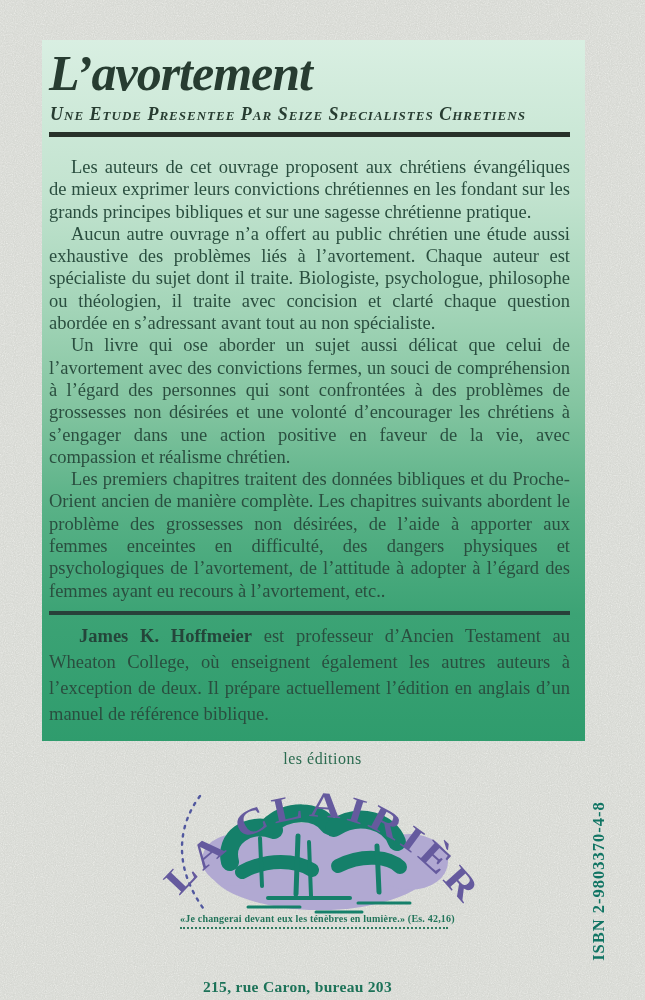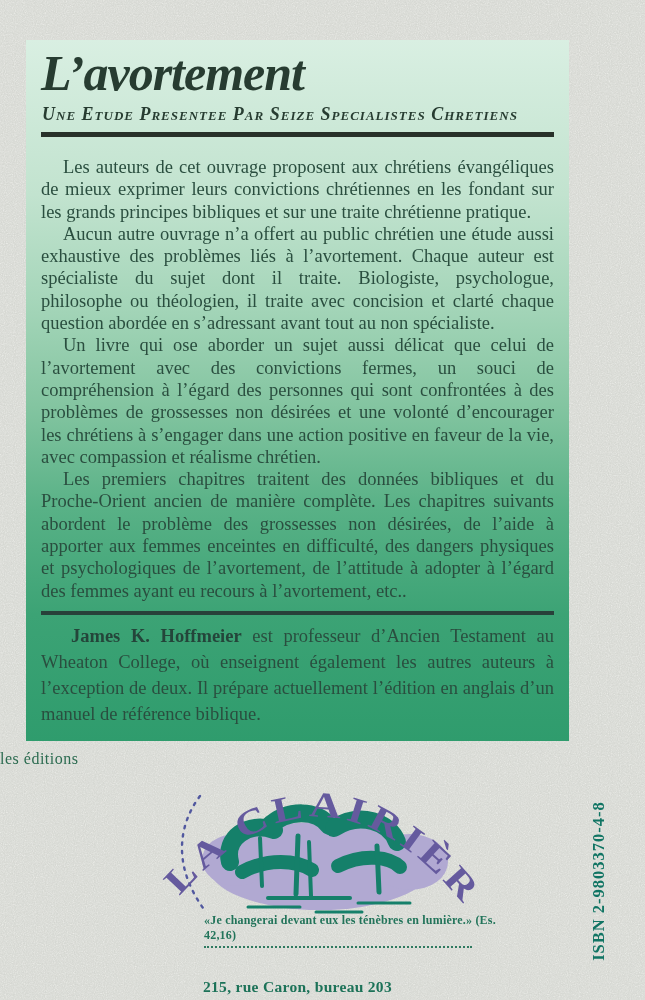--- a/index.html
+++ b/index.html
@@ -6,23 +6,23 @@
   .page{
     position:relative;
     width:645px;height:1000px;
     background:#d3d5cf;
     overflow:hidden;
     font-family:"Liberation Serif", serif;
   }
   .noise-layer{position:absolute;left:0;top:0;z-index:0;}
   
   .panel{
-    position:absolute;left:26px;top:40px;width:543px;height:701px;
+    position:absolute;left:42px;top:40px;width:543px;height:701px;
     z-index:2;box-sizing:border-box;
-    padding:0 15px 0 15px;
+    padding:0 15px 0 7px;
     background:linear-gradient(180deg,
       #d9efe2 0%, #c2e3cf 22%, #a6d6ba 37%, #84c5a1 52%,
       #58b186 67%, #3ca375 82%, #2f9c6d 100%);
   }
   .book-title{
     margin:9px 0 0 0;
     font-style:italic;font-weight:bold;
     font-size:50px;line-height:49px;
     letter-spacing:-1px;
     color:#273c31;
@@ -49,27 +49,28 @@
     margin:8px 0 0 0;
     text-indent:30px;
     text-align:justify;
     font-size:18.5px;line-height:26px;
     color:#2a4e3f;
   }
   .author-note b{color:#24453a;}
   
   .editions-line{
     position:absolute;left:0;top:750px;width:645px;z-index:2;
+    text-align:center;
     font-size:16px;letter-spacing:.5px;
     color:#2b6b50;
   }
   .logo-svg{position:absolute;left:148px;top:766px;z-index:2;}
   .quote-line{
-    position:absolute;left:204px;top:913px;width:300px;z-index:2;
-    font-size:12px;font-weight:bold;letter-spacing:.2px;
+    position:absolute;left:180px;top:913px;width:300px;z-index:2;
+    font-size:10px;font-weight:bold;letter-spacing:.2px;
     color:#22745a;
   }
   .quote-dots{
     width:268px;border-top:2px dotted #2f7a60;margin-top:3px;
   }
   .address-block{
     position:absolute;left:203px;top:976px;z-index:2;
     font-size:15.5px;font-weight:bold;line-height:21px;
     color:#1c7258;letter-spacing:.3px;
   }
@@ -97,21 +98,21 @@
     </filter>
     <rect width="645" height="1000" filter="url(#grain)"></rect>
   </svg>
 
   <div class="panel">
     <h1 class="book-title">L’avortement</h1>
     <div class="book-subtitle">Une Etude Presentee Par Seize Specialistes Chretiens</div>
     <div class="rule"></div>
 
     <div class="blurb">
-      <p>Les auteurs de cet ouvrage proposent aux chrétiens évangéliques de mieux exprimer leurs convictions chrétiennes en les fondant sur les grands principes bibliques et sur une traite chrétienne pratique.</p>
+      <p>Les auteurs de cet ouvrage proposent aux chrétiens évangéliques de mieux exprimer leurs convictions chrétiennes en les fondant sur les grands principes bibliques et sur une sagesse chrétienne pratique.</p>
       <p>Aucun autre ouvrage n’a offert au public chrétien une étude aussi exhaustive des problèmes liés à l’avortement. Chaque auteur est spécialiste du sujet dont il traite. Biologiste, psychologue, philosophe ou théologien, il traite avec concision et clarté chaque question abordée en s’adressant avant tout au non spécialiste.</p>
       <p>Un livre qui ose aborder un sujet aussi délicat que celui de l’avortement avec des convictions fermes, un souci de compréhension à l’égard des personnes qui sont confrontées à des problèmes de grossesses non désirées et une volonté d’encourager les chrétiens à s’engager dans une action positive en faveur de la vie, avec compassion et réalisme chrétien.</p>
       <p>Les premiers chapitres traitent des données bibliques et du Proche-Orient ancien de manière complète. Les chapitres suivants abordent le problème des grossesses non désirées, de l’aide à apporter aux femmes enceintes en difficulté, des dangers physiques et psychologiques de l’avortement, de l’attitude à adopter à l’égard des femmes ayant eu recours à l’avortement, etc..</p>
     </div>
 
     <div class="rule2"></div>
     <p class="author-note"><b>James K. Hoffmeier</b><span> est professeur d’Ancien Testament au Wheaton College, où enseignent également les autres auteurs à l’exception de deux. Il prépare actuellement l’édition en anglais d’un manuel de référence biblique.</span></p>
   </div>
 
   <div class="editions-line">les éditions</div>

